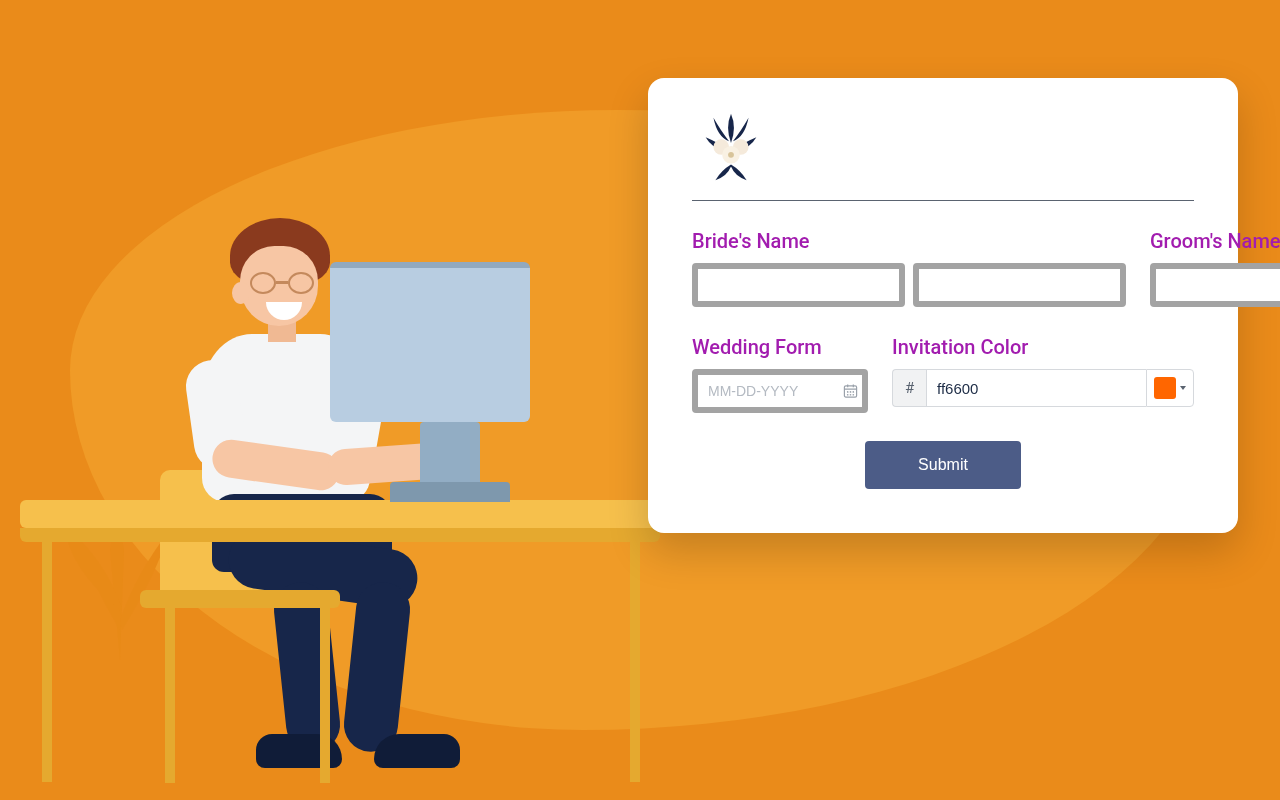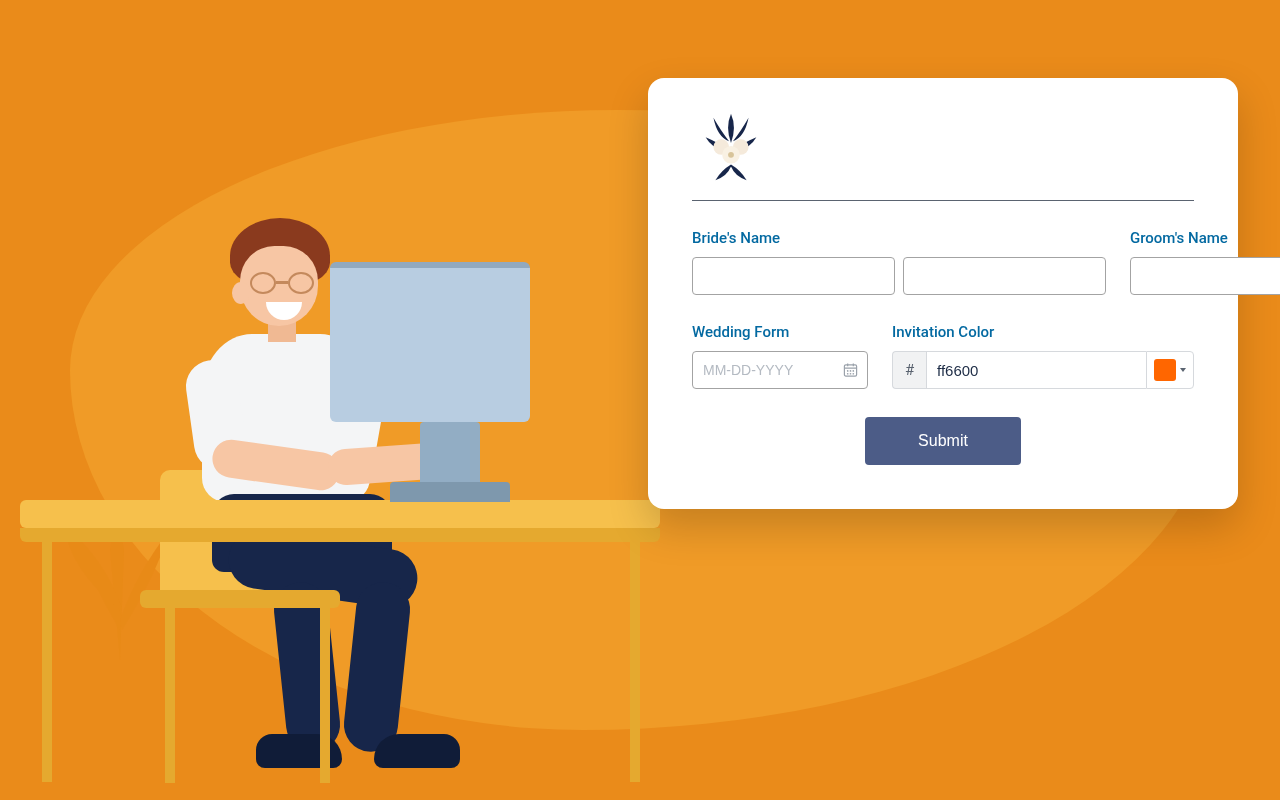--- a/index.html
+++ b/index.html
@@ -132,26 +132,26 @@
     box-shadow: 0 18px 40px rgba(0,0,0,.18);
     padding: 30px 44px 44px;
   }
   .card-header { display:flex; align-items:center; gap:20px; margin-bottom:14px; }
   .floral { width:78px; height:78px; flex-shrink:0; }
   .card-title { font-size:26px; font-weight:600; color:#1c2b45; }
   .divider { border:none; border-top:1px solid #5a6370; margin-bottom:28px; }
 
   .row { display:flex; gap:24px; margin-bottom:28px; }
   .field { flex:1; display:flex; flex-direction:column; gap:10px; }
-  .label { font-size:15px; font-weight:500; color:#0369a1; }
+  .label { font-size:20px; font-weight:500; color:#a21caf; }
   .pair { display:flex; gap:8px; }
   .input {
     flex:1; height:38px;
-    border:1px solid #a3a3a3; border-radius:4px;
-    padding:10px 10px; font-size:14px; color:#8b5cf6;
+    border:6px solid #a3a3a3; border-radius:4px;
+    padding:16px 10px; font-size:14px; color:#8b5cf6;
     background:#fff; outline:none;
   }
   .date-wrap { position:relative; }
   .date-wrap .input { width:100%; padding-right:34px; }
   .input::placeholder { color:#b4bac2; }
   .cal-icon { position:absolute; right:10px; top:50%; transform:translateY(-50%); color:#9aa1aa; }
 
   .color-wrap { display:flex; }
   .hash {
     width:34px; height:38px; border:1px solid #d6d9dd; border-right:none;

